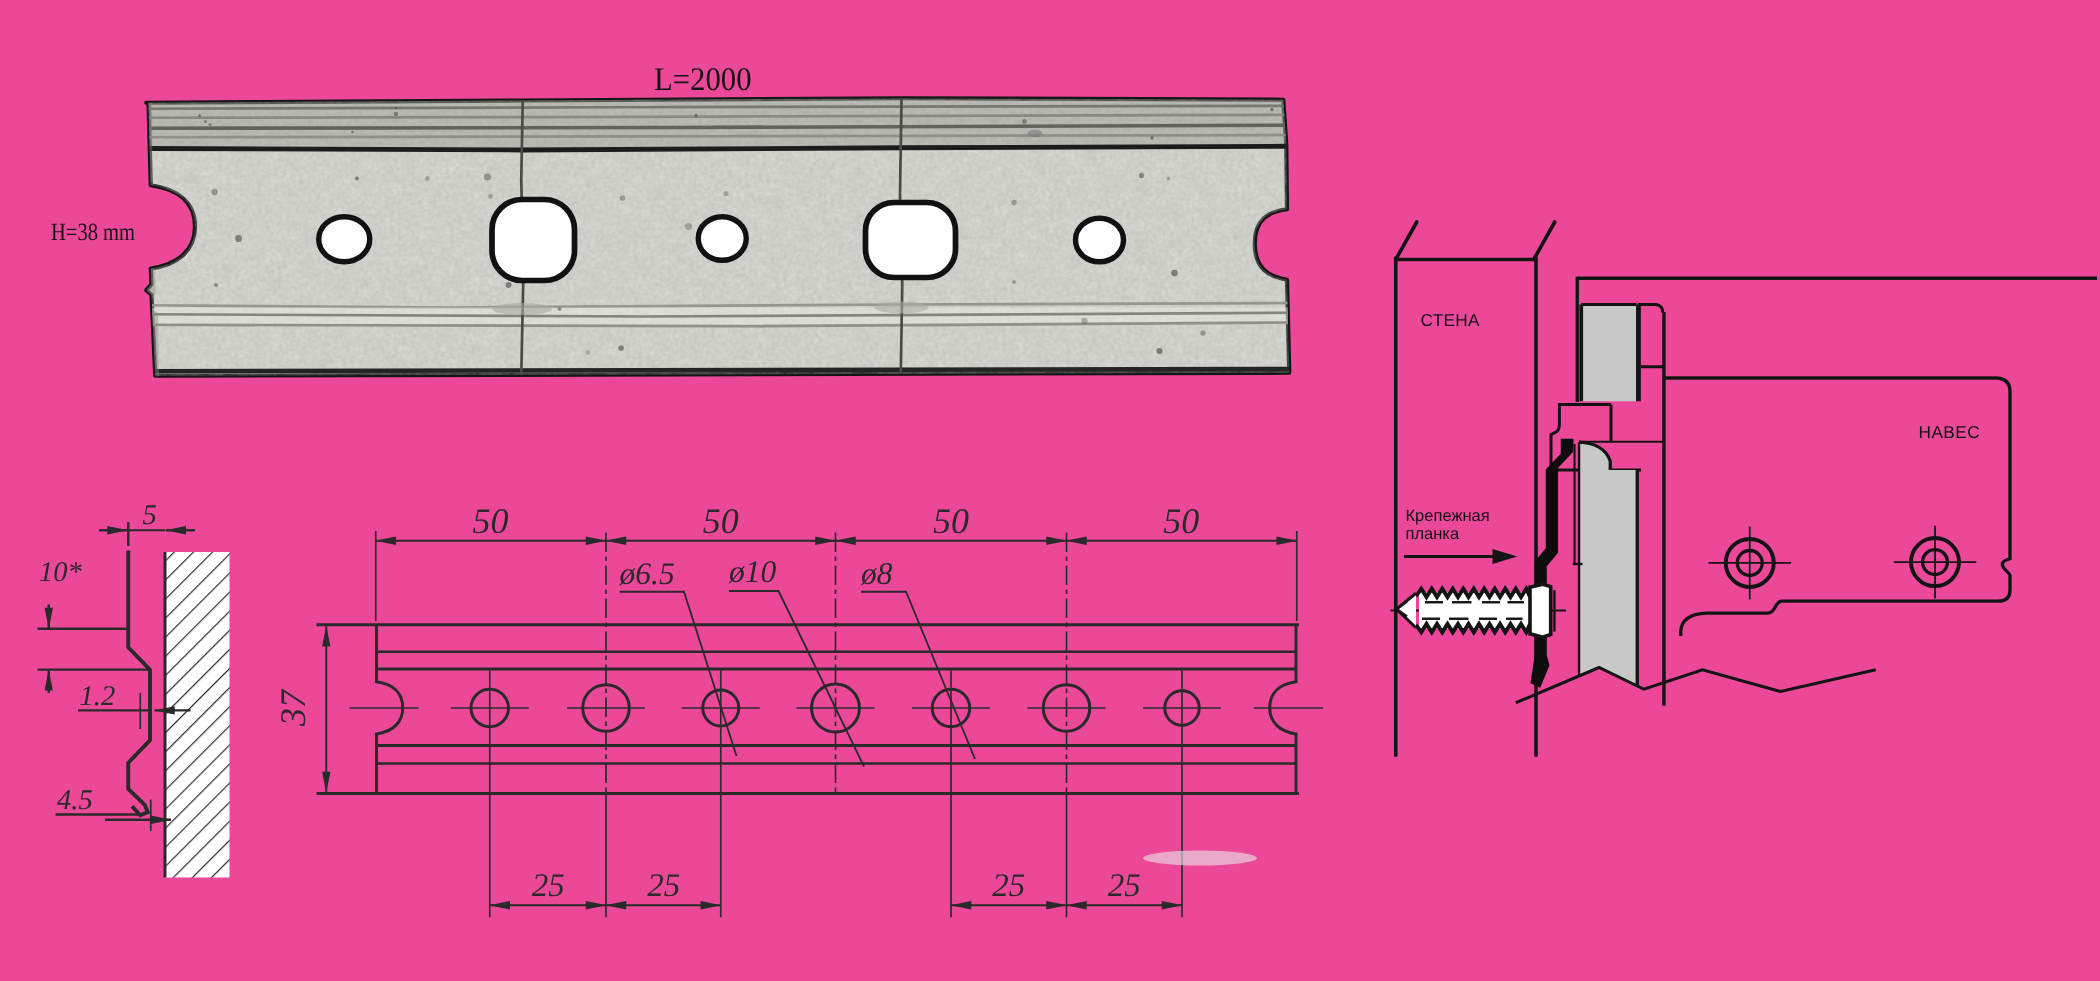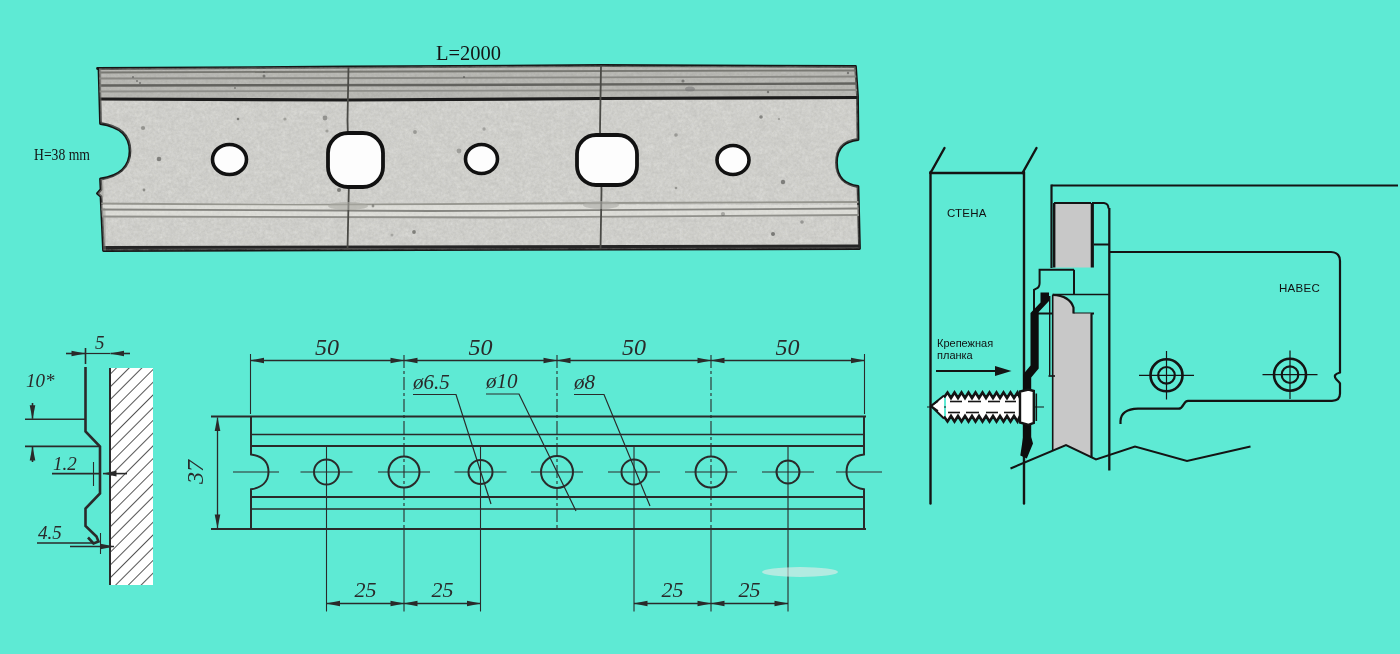--- a/index.html
+++ b/index.html
@@ -1,16 +1,16 @@
 <!DOCTYPE html>
 <html><head>
 <meta charset="utf-8">
 <style>
 html,body{margin:0;padding:0;background:#ffffff;}
-#page{position:relative;width:1400px;height:654px;background:#5eead4;overflow:hidden;
+#page{position:relative;width:1400px;height:654px;background:#ec4899;overflow:hidden;
 font-family:"Liberation Sans",sans-serif;}
 svg{position:absolute;left:0;top:0;}
 .dim{font-family:"Liberation Serif",serif;font-style:italic;fill:#2a2a2a;}
 .lbl{font-family:"Liberation Sans",sans-serif;fill:#111;}
 .ser{font-family:"Liberation Serif",serif;fill:#141414;}
 </style>
 </head>
 <body>
 <div id="page">
 <svg width="1400" height="654" viewBox="0 0 1400 654">

